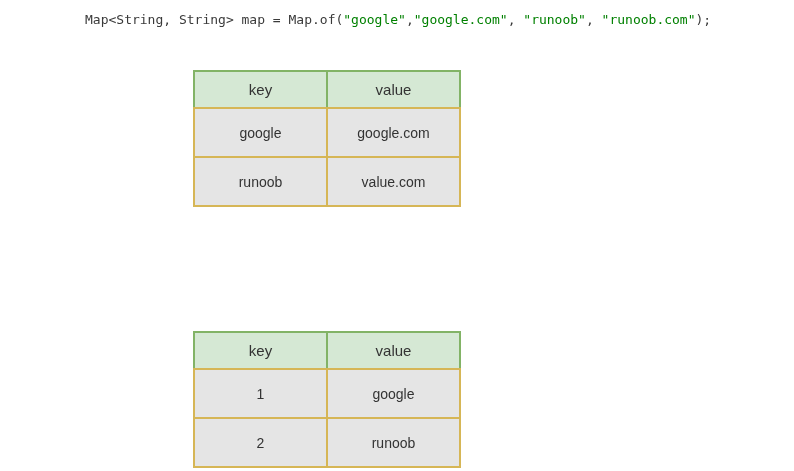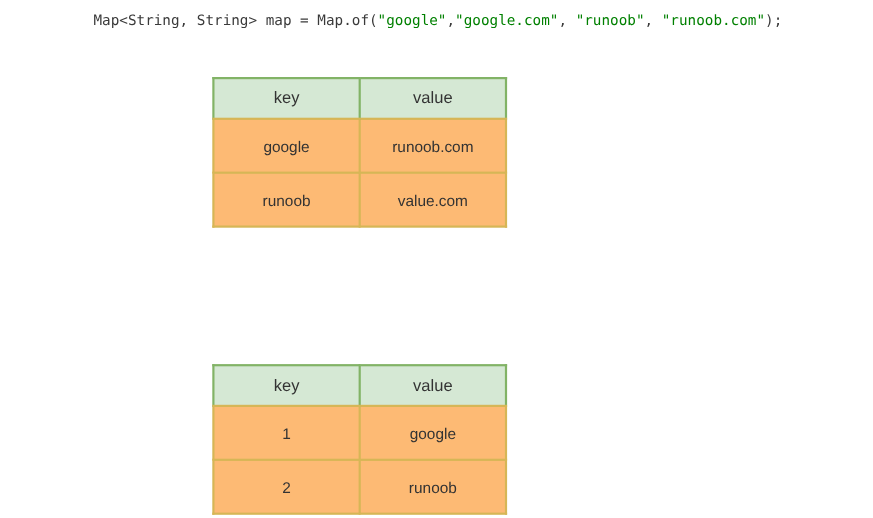--- a/index.html
+++ b/index.html
@@ -45,21 +45,21 @@
     border-bottom-color: #d6b656;
     font-weight: normal;
     font-size: 15px;
     color: #333333;
     text-align: center;
     vertical-align: middle;
     padding: 0;
   }
   .data-table td {
     height: 47px;
-    background: #fdba74;
+    background: #e5e5e5;
     border: 2px solid #d6b656;
     font-size: 14px;
     color: #333333;
     text-align: center;
     vertical-align: middle;
     padding: 0;
   }
 </style>
 </head>
 <body>
@@ -71,21 +71,21 @@
   <table class="data-table" id="table1">
     <thead>
       <tr>
         <th>key</th>
         <th>value</th>
       </tr>
     </thead>
     <tbody>
       <tr>
         <td>google</td>
-        <td>runoob.com</td>
+        <td>google.com</td>
       </tr>
       <tr>
         <td>runoob</td>
         <td>value.com</td>
       </tr>
     </tbody>
   </table>
 
 
   <table class="data-table" id="table2">

